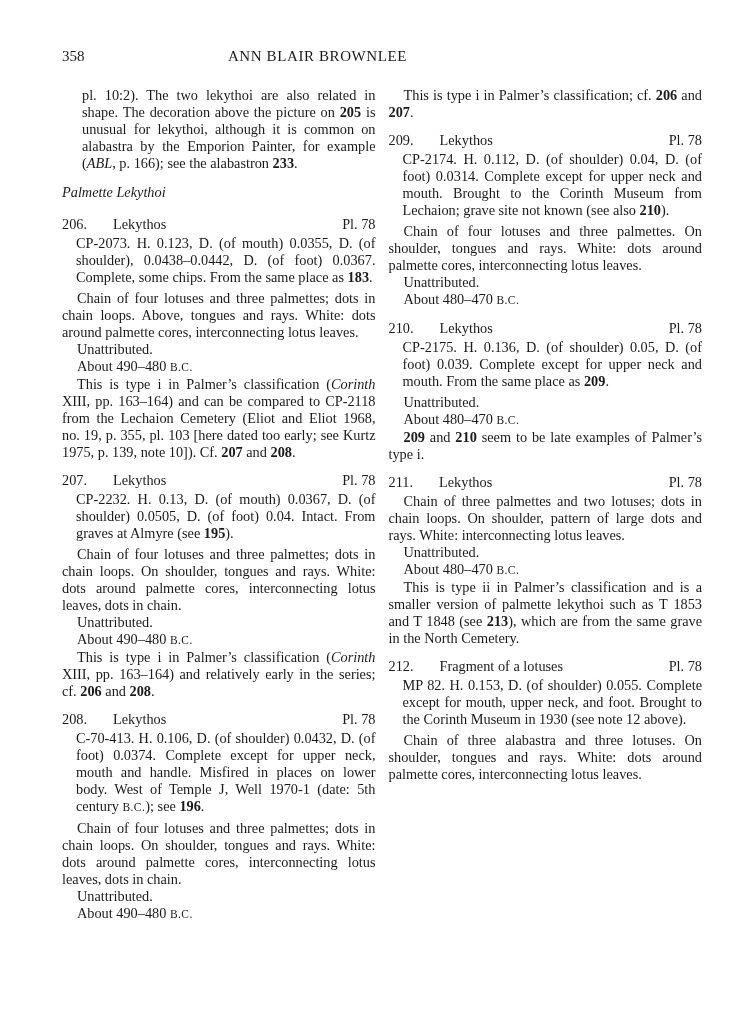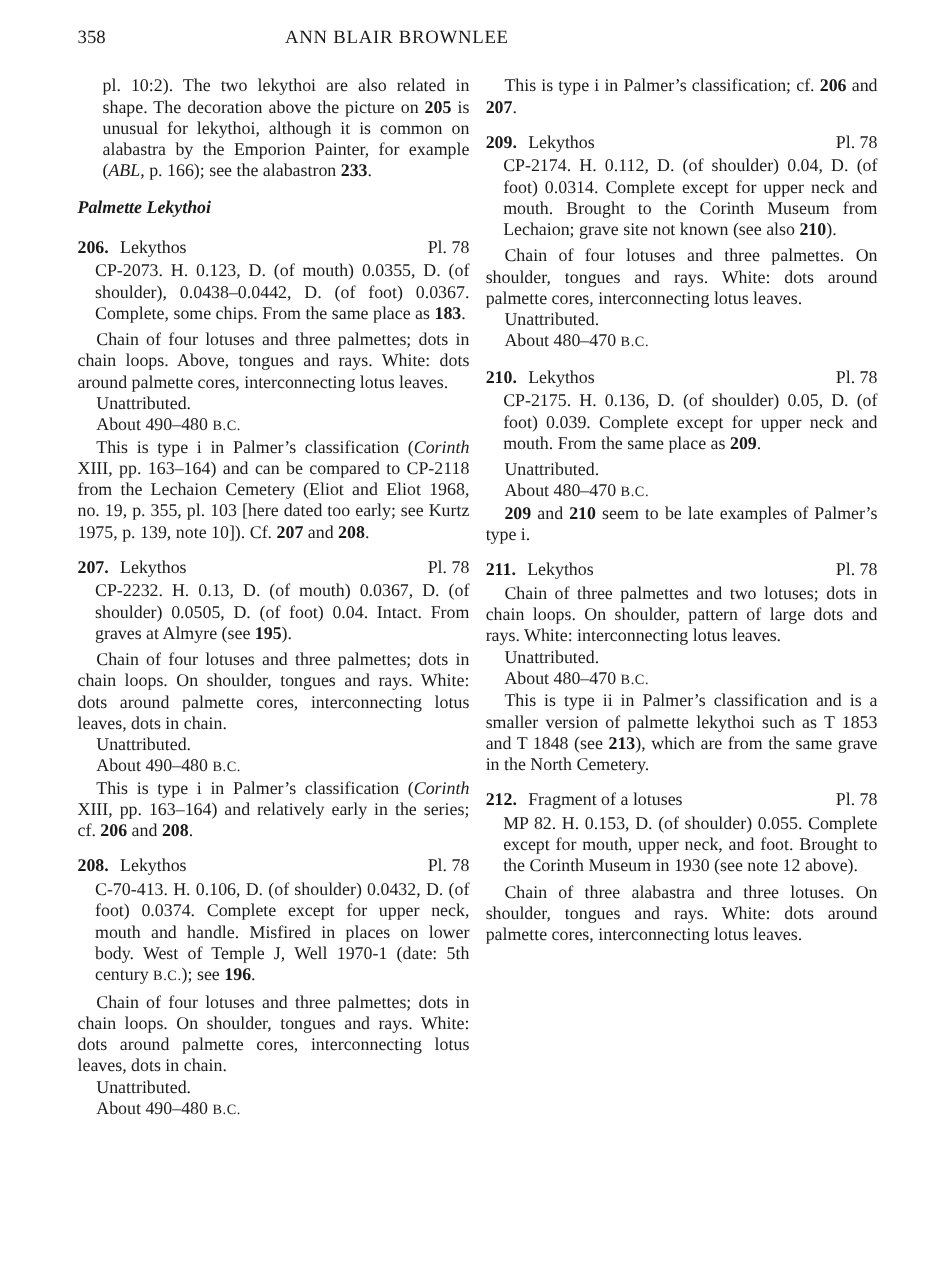--- a/index.html
+++ b/index.html
@@ -10,21 +10,21 @@
     background: #ffffff;
     color: #1a1a1a;
     font-family: "Liberation Serif", "DejaVu Serif", serif;
     font-size: 14.3px;
     line-height: 17px;
     overflow: hidden;
   }
   .page {
     width: 620px;
     height: 1024px;
-    padding: 22px 47px 20px 62px;
+    padding: 48px 47px 20px 62px;
     border-radius: 17px;
   }
   .running-header {
     display: grid;
     grid-template-columns: 1fr auto 1fr;
     align-items: baseline;
     font-size: 15px;
     margin-bottom: 22px;
   }
   .page-num { text-align: left; }
@@ -45,28 +45,27 @@
     text-align: justify;
     margin-top: 1px;
     margin-bottom: 4px;
   }
   .entry {
     display: flex;
     align-items: baseline;
     margin-top: 11px;
     margin-bottom: 2px;
   }
-  .entry-num { font-weight: 700; margin-right: 9px; }
+  .entry-num { font-weight: 400; margin-right: 26px; }
   .entry-title { flex: 1 1 auto; }
   .entry-plate { margin-left: 8px; white-space: nowrap; }
   .section {
     font-style: italic;
     margin-top: 12px;
     margin-bottom: 15px;
-    font-weight: bold;
   }
   .s-b { font-weight: 700; }
   .s-i { font-style: italic; }
   .s-sc { font-size: 0.8em; letter-spacing: 0.04em; }
 </style>
 </head>
 <body style="background: rgb(255, 255, 255); color: rgb(26, 26, 26);">
 
 <div class="page">
   <header class="running-header">

